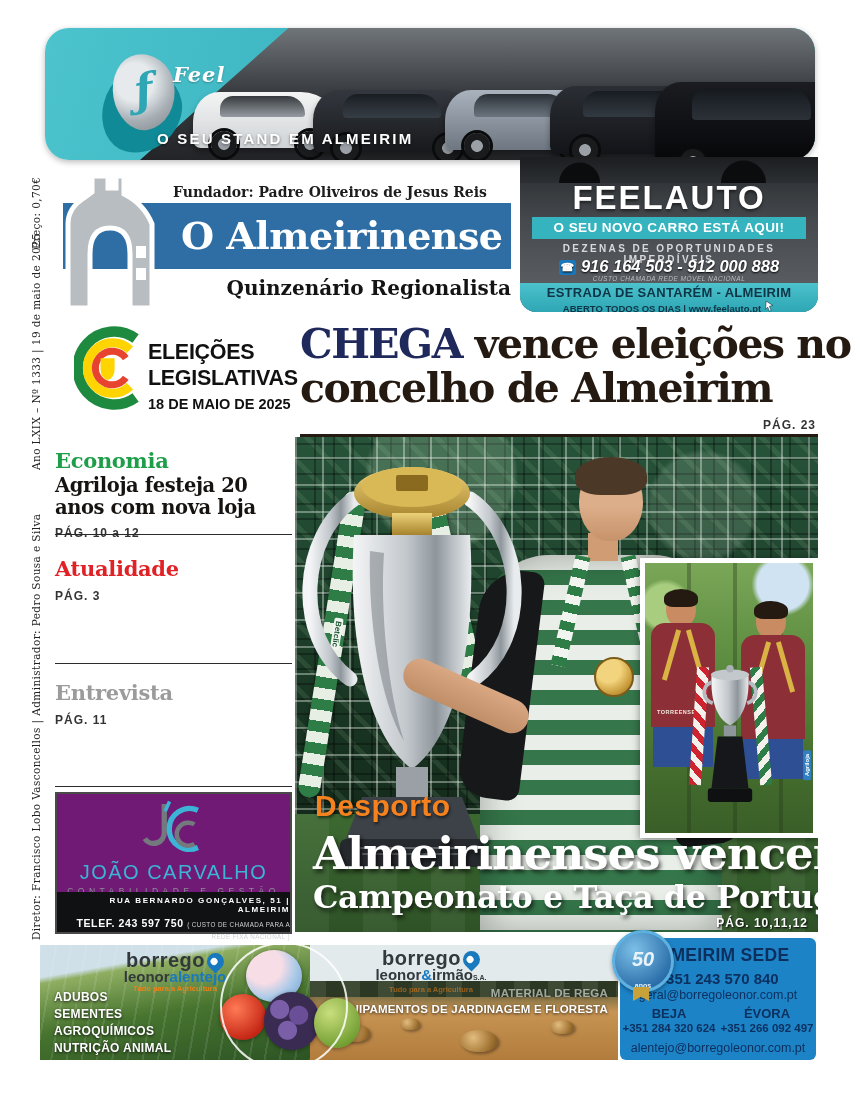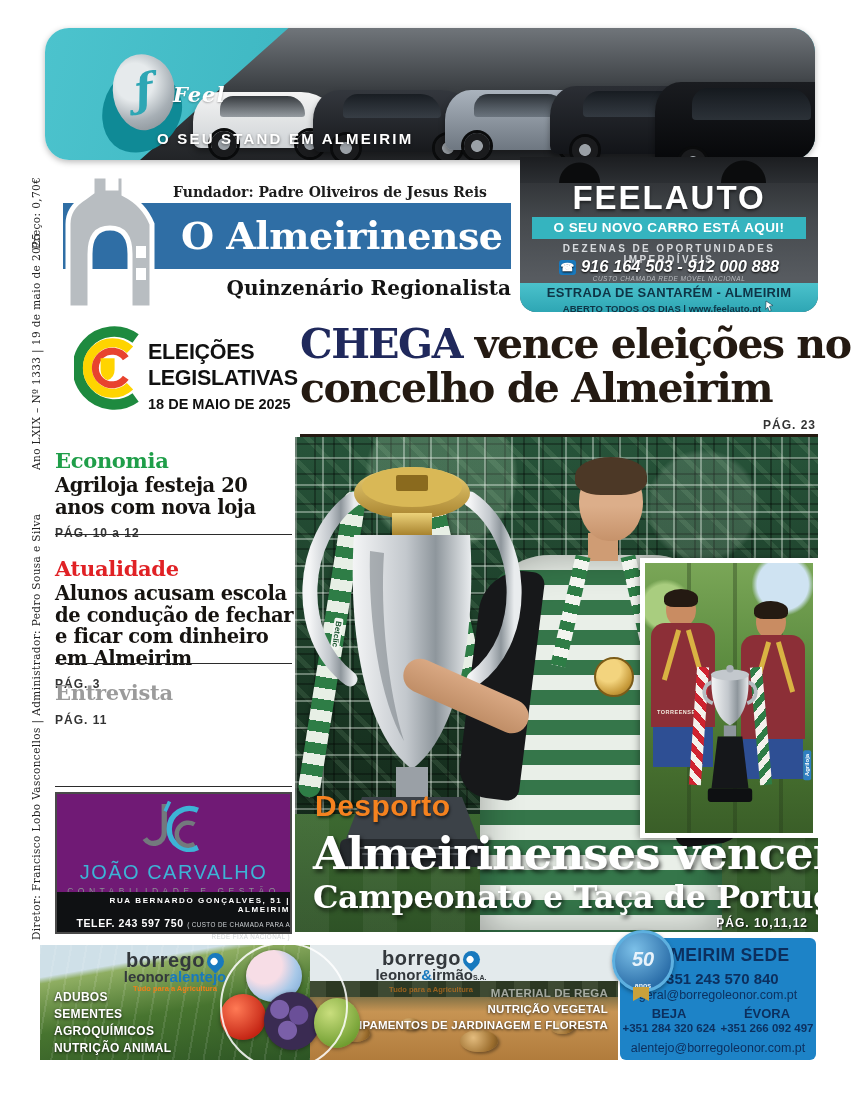--- a/index.html
+++ b/index.html
@@ -17,21 +17,21 @@
           box-shadow:0 2px 6px rgba(0,0,0,.28);}
   .banner .road{position:absolute;left:95px;top:0;right:0;bottom:0;
           background:linear-gradient(180deg,#70757a 0%,#3c4044 45%,#222427 100%);
           clip-path:polygon(22% 0,100% 0,100% 100%,0 100%);}
   .fblob2{left:58px;top:40px;width:78px;height:86px;background:#0f8a96;
           border-radius:46% 54% 58% 42%/52% 44% 56% 48%;transform:rotate(14deg);}
   .fblob{left:68px;top:26px;width:62px;height:76px;
          background:radial-gradient(circle at 38% 35%,#e6eaec 0 30%,#a7afb5 62%,#7d858b);
          border-radius:48% 52% 55% 45%/50% 45% 55% 50%;transform:rotate(-10deg);
          color:#2ea6b4;font:bold italic 44px "DejaVu Serif",serif;text-align:center;line-height:72px;}
-  .feelscript{left:128px;top:34px;color:#fff;font:bold italic 21px "DejaVu Serif",serif;letter-spacing:1px;text-shadow:0 1px 2px rgba(0,0,0,.3);margin-top:20px;}
+  .feelscript{left:128px;top:34px;color:#fff;font:bold italic 21px "DejaVu Serif",serif;letter-spacing:1px;text-shadow:0 1px 2px rgba(0,0,0,.3);}
   .banner-caption{left:112px;bottom:13px;color:#fff;font-weight:800;font-size:15px;letter-spacing:2.2px;text-shadow:0 1px 3px rgba(0,0,0,.5);}
   .car{position:absolute;border-radius:26px 40px 8px 8px/30px 38px 8px 8px;box-shadow:0 4px 6px rgba(0,0,0,.35);}
   .car::before{content:"";position:absolute;left:18%;right:24%;top:7%;height:38%;
          background:linear-gradient(180deg,rgba(20,25,30,.85),rgba(70,80,90,.5));border-radius:16px 22px 4px 4px;}
   .car .wh{position:absolute;bottom:-9px;width:26px;height:26px;border-radius:50%;
          background:radial-gradient(circle,#9aa0a6 0 30%,#1a1b1d 34% 100%);box-shadow:0 0 0 3px #0a0b0c;}
   .car .w1{left:12%;} .car .w2{right:12%;}
   .car1{left:148px;bottom:12px;width:148px;height:56px;background:linear-gradient(180deg,#f4f4f4,#cfd3d6);}
   .car2{left:268px;bottom:8px;width:168px;height:62px;background:linear-gradient(180deg,#34383e,#17191c);}
   .car3{left:400px;bottom:10px;width:160px;height:60px;background:linear-gradient(180deg,#aab3bd,#6e7781);}
@@ -310,21 +310,20 @@
 
   <div class="story" style="top:448px;">
     <div class="sec sec-eco">Economia</div>
     <div class="story-title">Agriloja festeja 20 anos com nova loja</div>
     <div class="story-page">PÁG. 10 a 12</div>
   </div>
   <div class="divider" style="top:534px;"></div>
 
   <div class="story" style="top:556px;">
     <div class="sec sec-atu">Atualidade</div>
-    <div class="story-title">Alunos acusam escola de condução de fechar e ficar com dinheiro em Almeirim</div>
     <div class="story-page">PÁG. 3</div>
   </div>
   <div class="divider" style="top:663px;"></div>
 
   <div class="story" style="top:680px;">
     <div class="sec sec-ent">Entrevista</div>
     <div class="story-page">PÁG. 11</div>
   </div>
   <div class="divider" style="top:786px;"></div>
 
@@ -443,21 +442,20 @@
     <span class="bale" style="left:90px;bottom:30px;width:20px;height:12px;"></span>
     <span class="bale" style="left:150px;bottom:8px;width:38px;height:22px;"></span>
     <span class="bale" style="left:240px;bottom:26px;width:24px;height:14px;"></span>
     <div class="logoB" style="position:absolute;left:46px;top:3px;width:150px;">
       <div class="lb1"><span>borrego</span><span class="swoosh"></span></div>
       <div class="lb2"><span>leonor</span><span class="lb-accent">&amp;</span><span>irmão</span><span class="lb-sa">S.A.</span></div>
       <div class="lb-tag" style="opacity:.55;">Tudo para a Agricultura</div>
     </div>
     <div class="adM-items">
       <div class="faint">MATERIAL DE REGA</div>
-      <div>NUTRIÇÃO VEGETAL</div>
       <div>EQUIPAMENTOS DE JARDINAGEM E FLORESTA</div>
     </div>
   </div>
 
   <div class="abs fruits">
     <span class="fr fr1"></span>
     <span class="fr fr2"></span>
     <span class="fr fr3"></span>
     <span class="fr fr4"></span>
     <span class="fr-ring"></span>

